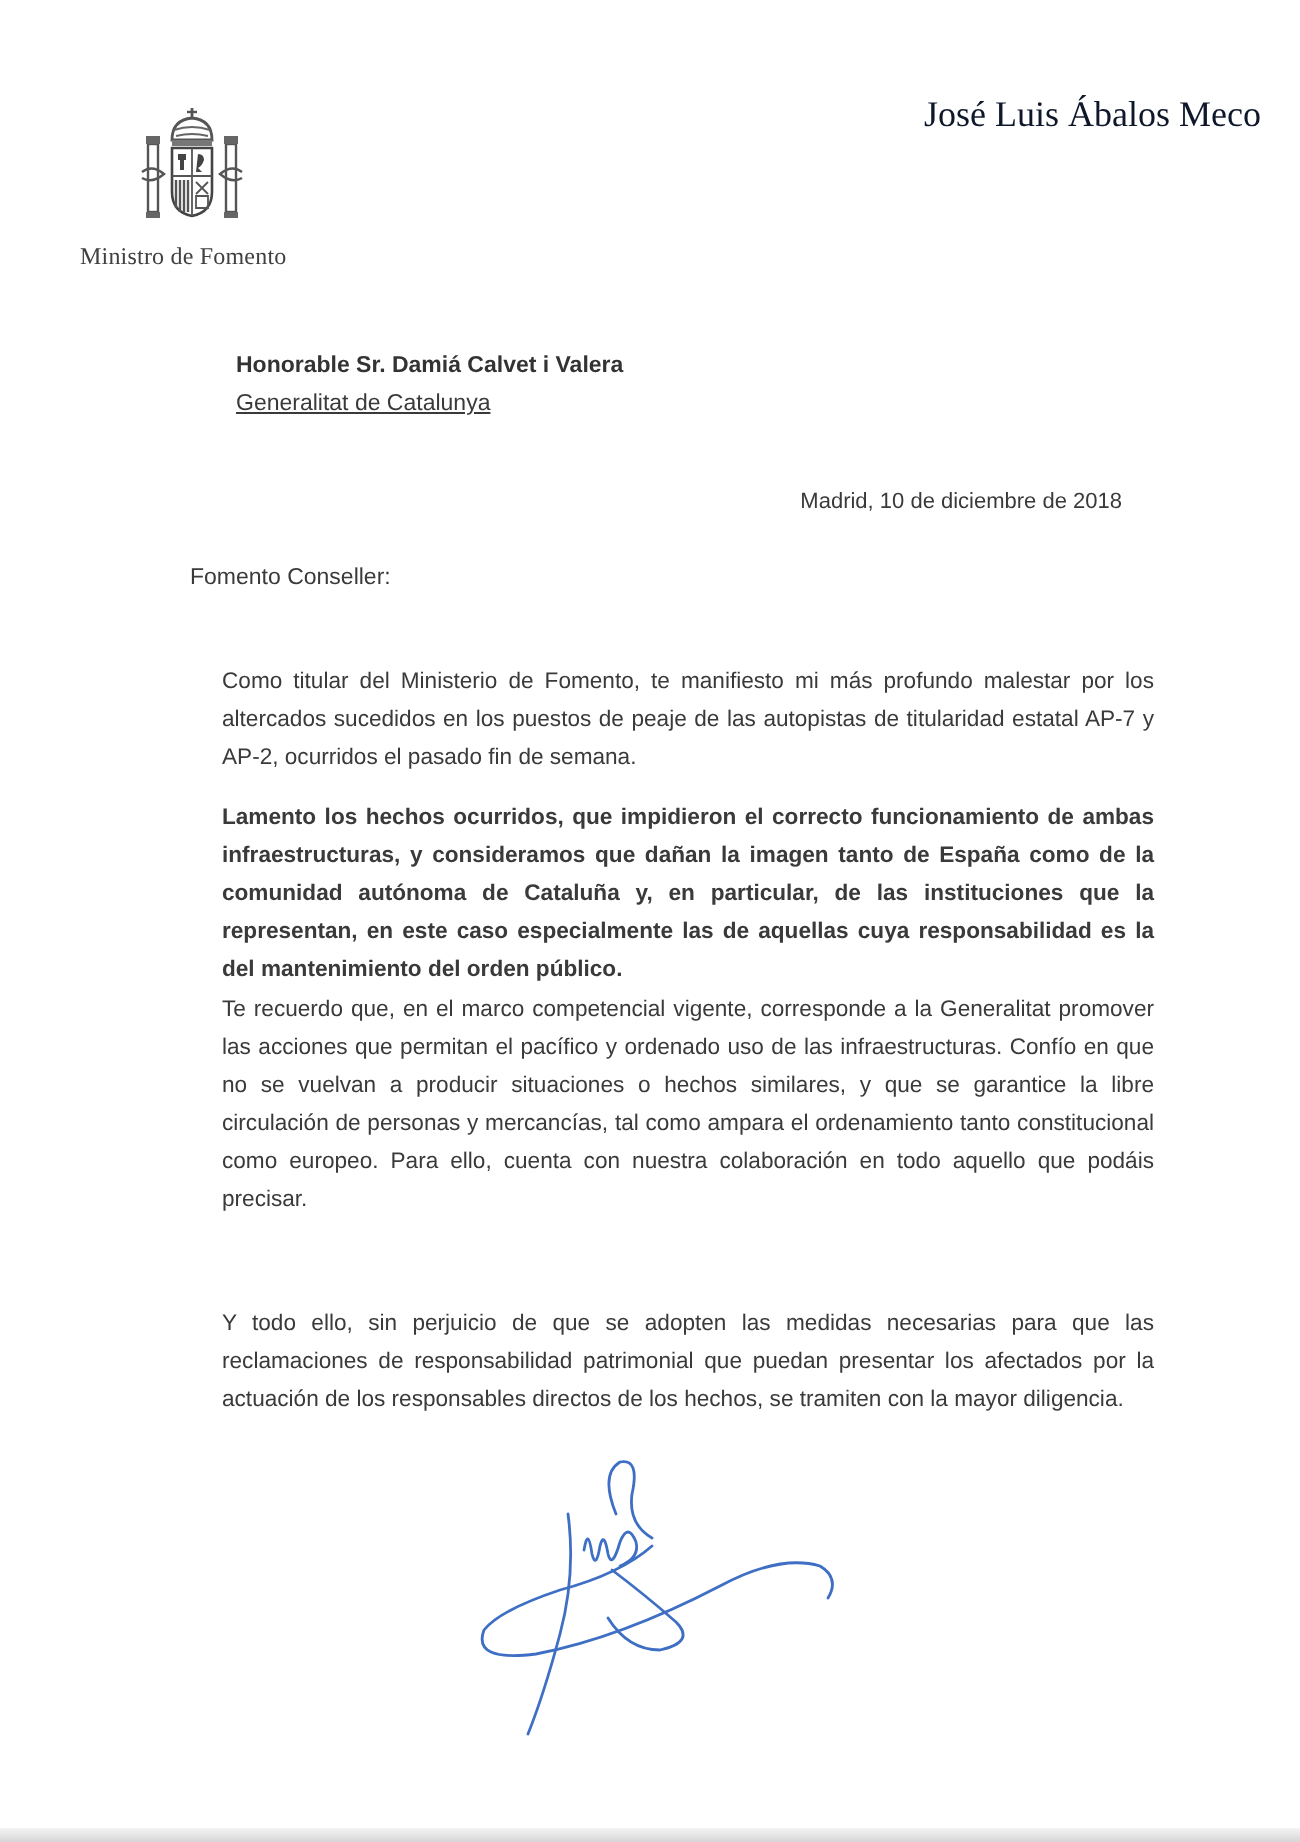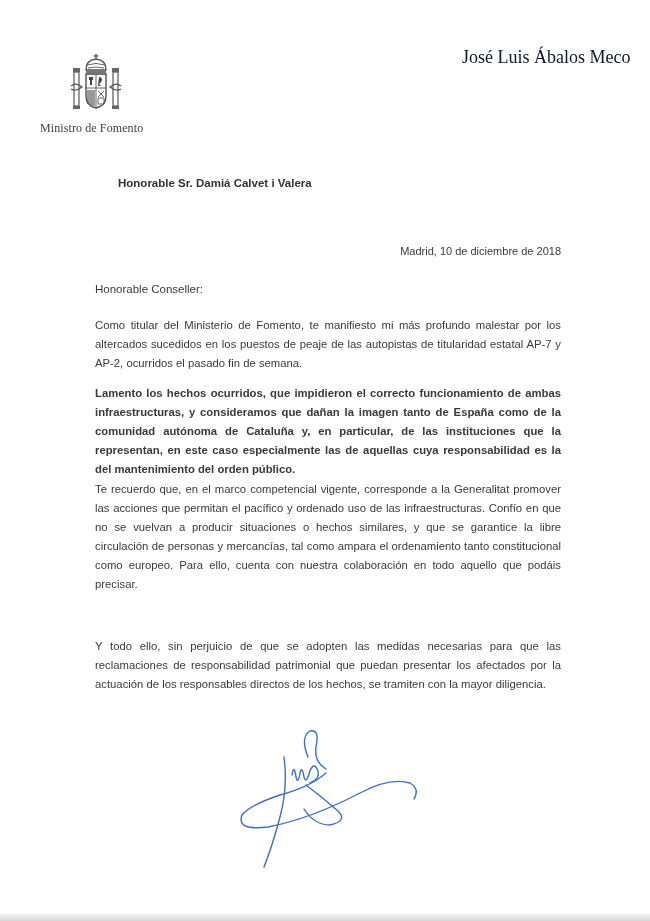--- a/index.html
+++ b/index.html
@@ -7,21 +7,21 @@
     .page { position: absolute; left: 0; top: 0; width: 650px; height: 921px; background: #fff; }
     .bottom-edge { position: absolute; left: 0; top: 914px; width: 650px; height: 7px; background: linear-gradient(#f4f4f4, #d6d6d6); }
     .crest { position: absolute; left: 70px; top: 52px; width: 52px; height: 60px; }
     .ministry { position: absolute; left: 40px; top: 121px; font-family: "Liberation Serif", serif; font-size: 12px; color: #404040; letter-spacing: 0.1px; }
     .minister { position: absolute; left: 462px; top: 47px; font-family: "Liberation Serif", serif; font-size: 18px; color: #0f172a; text-align: right; }
     .recipient { position: absolute; left: 95px; top: 174px; font-size: 11.5px; line-height: 19px; color: #3a3a3a; margin-left: 23px; }
     .recipient .name { font-weight: bold; color: #333; }
     .recipient .org { text-decoration: underline; }
     .date { position: absolute; right: 89px; top: 245px; font-size: 11px; color: #3a3a3a; }
     .salutation { position: absolute; left: 95px; top: 283px; font-size: 11.5px; color: #3a3a3a; }
-    .para { position: absolute; left: 95px; width: 466px; font-size: 11.3px; line-height: 19px; text-align: justify; color: #3a3a3a; margin: 0; }
+    .para { position: absolute; left: 95px; width: 466px; font-size: 11.3px; line-height: 19px; text-align: justify; color: #3a3a3a; margin: 16px; }
     .p1 { top: 316px; }
     .p2 { top: 384px; font-weight: bold; }
     .p3 { top: 480px; }
     .p4 { top: 637px; }
     .closing { position: absolute; left: 95px; top: 735px; font-size: 11.3px; color: #3a3a3a; }
     .signature { position: absolute; left: 230px; top: 727px; width: 200px; height: 150px; }
   </style>
 </head>
 <body>
 
@@ -51,25 +51,26 @@
     <rect x="42" y="54" width="7" height="3" fill="#666"></rect>
     <path d="M1 34 Q6 30 12 35 Q6 40 1 37" fill="none" stroke="#555" stroke-width="1.2"></path>
     <path d="M51 34 Q46 30 40 35 Q46 40 51 37" fill="none" stroke="#555" stroke-width="1.2"></path>
   </svg>
 
   <div class="ministry">Ministro de Fomento</div>
   <div class="minister">José Luis Ábalos Meco</div>
 
   <div class="recipient">
     <div class="name">Honorable Sr. Damiá Calvet i Valera</div>
+    <div class="org">Generalitat de Catalunya</div>
   </div>
 
   <div class="date">Madrid, 10 de diciembre de 2018</div>
 
-  <div class="salutation">Honorable Conseller:</div>
+  <div class="salutation">Fomento Conseller:</div>
 
   <p class="para p1">Como titular del Ministerio de Fomento, te manifiesto mi más profundo malestar por los altercados sucedidos en los puestos de peaje de las autopistas de titularidad estatal AP-7 y AP-2, ocurridos el pasado fin de semana.</p>
   <p class="para p2">Lamento los hechos ocurridos, que impidieron el correcto funcionamiento de ambas infraestructuras, y consideramos que dañan la imagen tanto de España como de la comunidad autónoma de Cataluña y, en particular, de las instituciones que la representan, en este caso especialmente las de aquellas cuya responsabilidad es la del mantenimiento del orden público.</p>
   <p class="para p3">Te recuerdo que, en el marco competencial vigente, corresponde a la Generalitat promover las acciones que permitan el pacífico y ordenado uso de las infraestructuras. Confío en que no se vuelvan a producir situaciones o hechos similares, y que se garantice la libre circulación de personas y mercancías, tal como ampara el ordenamiento tanto constitucional como europeo. Para ello, cuenta con nuestra colaboración en todo aquello que podáis precisar.</p>
   <p class="para p4">Y todo ello, sin perjuicio de que se adopten las medidas necesarias para que las reclamaciones de responsabilidad patrimonial que puedan presentar los afectados por la actuación de los responsables directos de los hechos, se tramiten con la mayor diligencia.</p>
 
 
   <svg class="signature" viewBox="0 0 200 150">
     <g fill="none" stroke="#3f6fc4" stroke-width="1.4" stroke-linecap="round" stroke-linejoin="round">
 

